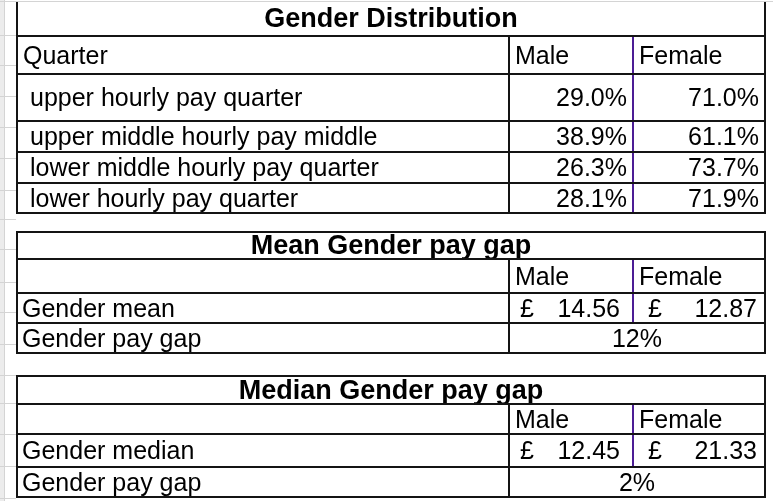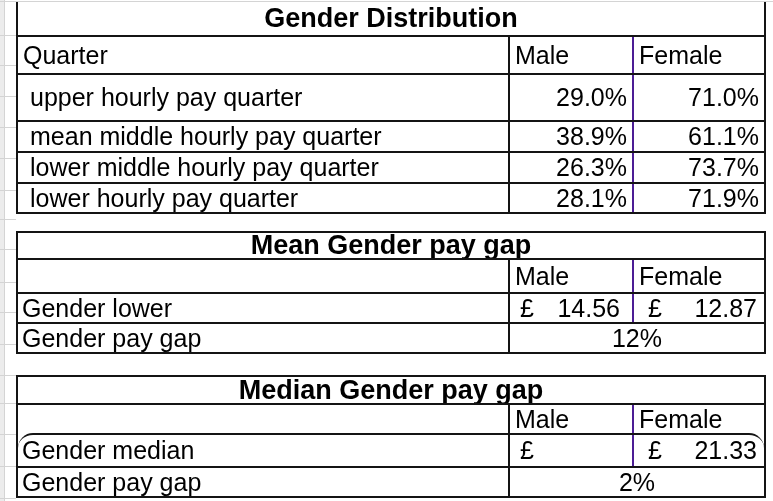--- a/index.html
+++ b/index.html
@@ -67,21 +67,21 @@
   #t1 .r-data1  { height: 47px; }
   #t1 .r-data2  { height: 31px; }
   #t1 .r-data3  { height: 31px; }
   #t1 .r-data4  { height: 30px; }
   #t2 .r-title  { height: 25px; }
   #t2 .r-header { height: 34px; }
   #t2 .r-value  { height: 30px; }
   #t2 .r-gap    { height: 30px; }
   #t3 .r-title  { height: 26px; }
   #t3 .r-header { height: 30px; }
-  #t3 .r-value  { height: 33px; border-radius: 15px; }
+  #t3 .r-value  { height: 33px; }
   #t3 .r-gap    { height: 30px; }
 </style>
 </head>
 <body>
 
 <div class="margin-strip"></div>
 <div class="grid-v"></div>
 <div class="grid-h-top"></div>
 <div class="tick" style="top:35px"></div>
 <div class="tick" style="top:65px"></div>
@@ -108,21 +108,21 @@
     <div class="cell c-label hdr-cell">Quarter</div>
     <div class="cell c-male hdr-cell">Male</div>
     <div class="cell c-female hdr-cell">Female</div>
   </div>
   <div class="row r-data1">
     <div class="cell c-label indent">upper hourly pay quarter</div>
     <div class="cell c-male num">29.0%</div>
     <div class="cell c-female num">71.0%</div>
   </div>
   <div class="row r-data2">
-    <div class="cell c-label indent">mean middle hourly pay quarter</div>
+    <div class="cell c-label indent">upper middle hourly pay middle</div>
     <div class="cell c-male num">38.9%</div>
     <div class="cell c-female num">61.1%</div>
   </div>
   <div class="row r-data3">
     <div class="cell c-label indent">lower middle hourly pay quarter</div>
     <div class="cell c-male num">26.3%</div>
     <div class="cell c-female num">73.7%</div>
   </div>
   <div class="row r-data4">
     <div class="cell c-label indent">lower hourly pay quarter</div>
@@ -134,21 +134,21 @@
 <div class="tbl" id="t2">
   <div class="row first r-title title-row">
     <span class="title-text">Mean Gender pay gap</span>
   </div>
   <div class="row r-header">
     <div class="cell c-label hdr-cell"></div>
     <div class="cell c-male hdr-cell">Male</div>
     <div class="cell c-female hdr-cell">Female</div>
   </div>
   <div class="row r-value">
-    <div class="cell c-label">Gender lower</div>
+    <div class="cell c-label">Gender mean</div>
     <div class="cell c-male acct acct-male">
       <span>£</span>
       <span>14.56</span>
     </div>
     <div class="cell c-female acct acct-female">
       <span>£</span>
       <span>12.87</span>
     </div>
   </div>
   <div class="row r-gap">
@@ -163,20 +163,21 @@
   </div>
   <div class="row r-header">
     <div class="cell c-label hdr-cell"></div>
     <div class="cell c-male hdr-cell">Male</div>
     <div class="cell c-female hdr-cell">Female</div>
   </div>
   <div class="row r-value">
     <div class="cell c-label">Gender median</div>
     <div class="cell c-male acct acct-male">
       <span>£</span>
+      <span>12.45</span>
     </div>
     <div class="cell c-female acct acct-female">
       <span>£</span>
       <span>21.33</span>
     </div>
   </div>
   <div class="row r-gap">
     <div class="cell c-label">Gender pay gap</div>
     <div class="cell c-merged">2%</div>
   </div>

